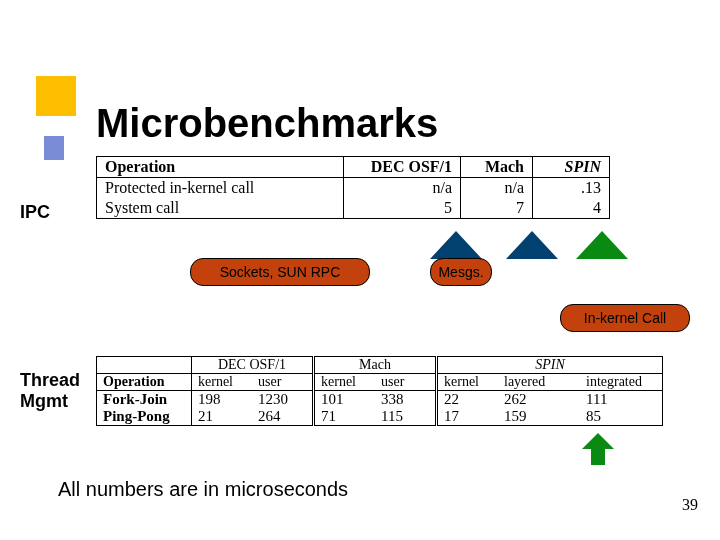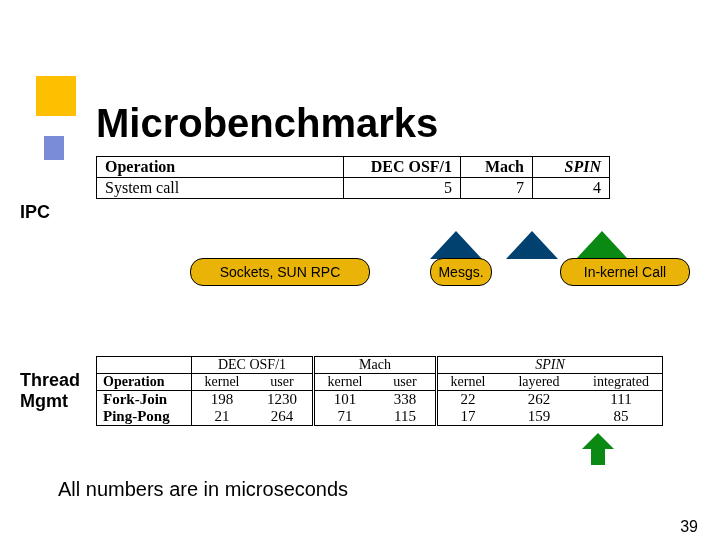--- a/index.html
+++ b/index.html
@@ -78,51 +78,51 @@
   .thr-table {
     position: absolute;
     left: 96px;
     top: 356px;
     font-family: "Times New Roman", serif;
     font-size: 15px;
     border: 1px solid #000;
     border-collapse: collapse;
   }
   .thr-table th, .thr-table td {
-    text-align: center;
+    text-align: left;
     padding: 0px 6px;
     font-weight: normal;
   }
   .thr-table th { border-bottom: 1px solid #000; }
   .thr-table .op { text-align: left; font-weight: bold; }
   .thr-table .vl { border-left: 1px solid #000; }
   .thr-table .dvl { border-left: 3px double #000; }
   .thr-col-op { width: 82px; }
   .thr-col { width: 48px; }
   .thr-col-w { width: 70px; }
   .thr-table .hdr { font-family: "Times New Roman", serif; font-size: 14px; }
 
   
   .lozenge {
     position: absolute;
     top: 258px;
     height: 28px;
     border: 1px solid #000;
     border-radius: 13px;
-    background: #eab308;
+    background: #c2410c;
     display: flex;
     align-items: center;
     justify-content: center;
     font-size: 14px;
     font-family: Verdana, sans-serif;
     box-sizing: border-box;
   }
   .loz-a { left: 190px; width: 180px; }
   .loz-b { left: 430px; width: 62px; }
-  .loz-c { left: 560px; width: 130px; }
+  .loz-c { left: 560px; width: 130px; margin-top: 46px; }
 
   
   .big-arrow {
     position: absolute;
     width: 0; height: 0;
     border-left: 26px solid transparent;
     border-right: 26px solid transparent;
     border-bottom: 28px solid;
   }
   .arrow-a { left: 430px; top: 231px; border-bottom-color: #004170; }
@@ -150,23 +150,23 @@
   .footnote {
     position: absolute;
     left: 58px;
     top: 478px;
     font-size: 20px;
     font-family: Verdana, sans-serif;
   }
   .page-number {
     position: absolute;
     right: 22px;
-    bottom: 4px;
+    bottom: 26px;
     font-size: 16px;
-    font-family: Liberation Sans, sans-serif;
+    font-family: Liberation Serif, serif;
   }
 </style>
 </head>
 <body>
 
 <span class="deco-square deco-gold"></span>
 <span class="deco-square deco-blue"></span>
 
 <h1 class="page-title">Microbenchmarks</h1>
 
@@ -174,20 +174,26 @@
 <div class="left-label label-thread" style="white-space:pre;">Thread
 Mgmt</div>
 
 <table class="ipc-table">
   <tbody>
       <tr>
     <th class="ipc-col-op">Operation</th>
     <th class="ipc-col-a num">DEC OSF/1</th>
     <th class="ipc-col-b num">Mach</th>
     <th class="ipc-col-c num ital">SPIN</th>
+  </tr>
+  <tr>
+    <td>Protected in-kernel call</td>
+    <td class="num">n/a</td>
+    <td class="num">n/a</td>
+    <td class="num">.13</td>
   </tr>
   <tr>
     <td>System call</td>
     <td class="num">5</td>
     <td class="num">7</td>
     <td class="num">4</td>
   </tr>
 </tbody>
   </table>
 

